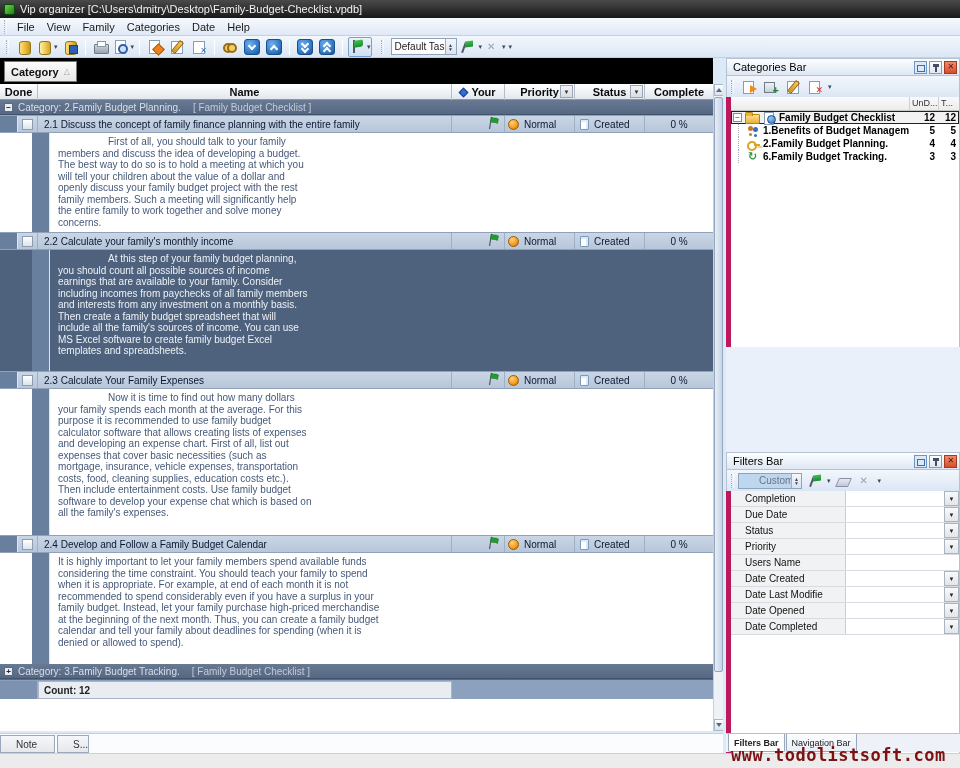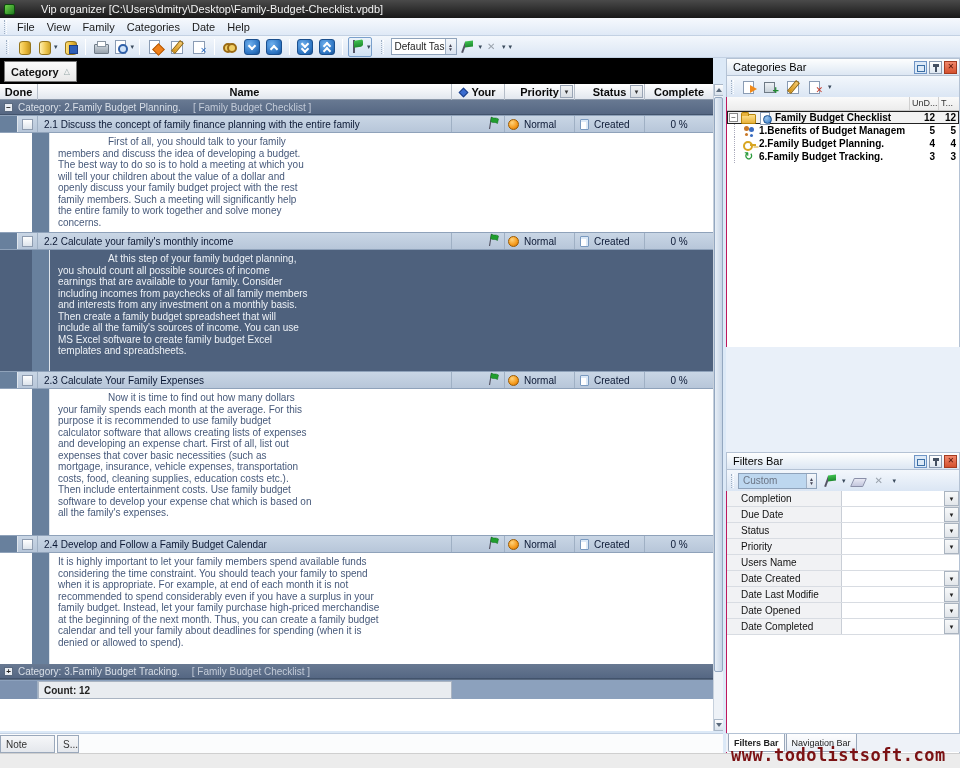--- a/index.html
+++ b/index.html
@@ -1,20 +1,20 @@
 <!DOCTYPE html>
 <html><head>
 <meta charset="utf-8">
 <style>
   html,body{margin:0;padding:0;background:#9aa5b1;}
   *{box-sizing:border-box;font-family:"Liberation Sans","DejaVu Sans",sans-serif;}
   #app{position:relative;width:960px;height:768px;background:#dce9f7;overflow:hidden;font-size:10px;color:#111;}
 
   
-  #titlebar{position:absolute;left:0;top:0;width:960px;height:18px;background:linear-gradient(#4a4a4a,#181818);color:#f2f2f2;display:flex;align-items:center;padding-left:4px;font-size:11px;white-space:nowrap;gap:21px;}
+  #titlebar{position:absolute;left:0;top:0;width:960px;height:18px;background:linear-gradient(#4a4a4a,#181818);color:#f2f2f2;display:flex;align-items:center;padding-left:4px;font-size:11px;white-space:nowrap;}
   #win-icon{width:11px;height:11px;margin-right:5px;background:linear-gradient(135deg,#6fd34a,#1f7a1f);border:1px solid #0c4d0c;border-radius:2px;}
   #menubar{position:absolute;left:0;top:18px;width:960px;height:18px;background:linear-gradient(#f6f9fd,#dfe9f6);border-bottom:1px solid #c3d1e3;display:flex;align-items:center;padding-left:4px;}
   .menu-item{padding:2px 6px;font-size:11px;color:#1a1a1a;}
   #toolbar{position:absolute;left:0;top:36px;width:960px;height:22px;background:linear-gradient(#f3f7fc,#dbe6f4);border-bottom:1px solid #c3d1e3;display:flex;align-items:center;padding-left:6px;}
   .grip{width:3px;height:14px;margin-right:4px;border-left:1px dotted #9fb0c5;border-right:1px dotted #fff;}
   .tbtn{display:inline-flex;align-items:center;justify-content:center;height:20px;min-width:20px;margin:0 1px;border-radius:2px;position:relative;}
   .tbtn.pressed{border:1px solid #7aa0cc;background:linear-gradient(#eaf2fb,#cfe0f2);}
   .tsep{width:1px;height:16px;background:#b6c4d6;border-right:1px solid #fff;margin:0 4px;}
   .dd{font-size:7px;color:#3a4a5c;margin-left:2px;}
   #task-view-combo{display:inline-flex;align-items:center;height:17px;width:66px;background:#fff;border:1px solid #8fa3bb;margin:0 3px;padding-left:3px;font-size:10px;color:#222;overflow:hidden;white-space:nowrap;position:relative;}
@@ -116,21 +116,21 @@
   .panel-header{height:18px;background:linear-gradient(#fdfefe,#dde7f3);border:1px solid #b4c2d4;display:flex;align-items:center;padding-left:6px;font-size:11px;color:#000;position:relative;}
   .pbtns{position:absolute;right:2px;top:2px;display:flex;gap:2px;}
   .pb{width:13px;height:13px;border:1px solid #8a9ab0;background:linear-gradient(#fefefe,#dfe8f2);position:relative;}
   .pb-float{border-color:#6f95c6;background:#dce9f7;}
   .pb-float::before{content:"";position:absolute;left:2px;top:3px;width:6px;height:5px;border:1.5px solid #3a6ea5;}
   .pb-pin::before{content:"";position:absolute;left:3px;top:2px;width:6px;height:3px;background:#445062;}
   .pb-pin::after{content:"";position:absolute;left:5px;top:5px;width:2px;height:5px;background:#445062;}
   .pb-close{background:linear-gradient(#f0876b,#d4502e);border-color:#a33a20;}
   .pb-close::before{content:"✕";position:absolute;left:2.5px;top:0px;color:#5a1408;font-size:8px;font-weight:bold;}
   .panel-toolbar{height:21px;background:linear-gradient(#f3f7fc,#dbe6f4);border-left:1px solid #b4c2d4;border-right:1px solid #b4c2d4;display:flex;align-items:center;padding-left:4px;}
-  .panel-body{background:#fff;border-left:1px solid #be185d;border-right:1px solid #b4c2d4;position:relative;}
+  .panel-body{background:#fff;border-left:5px solid #be185d;border-right:1px solid #b4c2d4;position:relative;}
 
   
   #tree-colhead{height:14px;background:linear-gradient(#fafafa,#ececec);border-bottom:1px solid #c6c6c6;display:flex;font-size:9px;color:#333;}
   #tree-colhead .sp{flex:1;} 
   .colU{width:29px;border-left:1px solid #d0d0d0;padding:1px 2px 0 2px;overflow:hidden;white-space:nowrap;}
   .colT{width:21px;border-left:1px solid #d0d0d0;padding:1px 2px 0 2px;overflow:hidden;white-space:nowrap;}
   .tree-row{height:13px;display:flex;align-items:center;font-size:10px;font-weight:bold;color:#000;position:relative;}
   .tree-row .lbl{flex:1;overflow:hidden;white-space:nowrap;}
   .tree-row .num{width:29px;text-align:right;padding-right:3px;} .tree-row .num2{width:21px;text-align:right;padding-right:3px;}
   .tree-row.selected{outline:1px solid #222;outline-offset:-1px;background:#f2f2f2;}
@@ -148,29 +148,29 @@
   .people-icon::after{left:6px;top:2px;width:5px;height:5px;border-radius:50%;background:#3a6cc0;box-shadow:0 6px 0 -1px #3a6cc0;}
   .key-icon::before{left:0;top:3px;width:6px;height:6px;border:2px solid #d8a520;border-radius:50%;}
   .key-icon::after{left:7px;top:6px;width:6px;height:2px;background:#d8a520;box-shadow:3px 2px 0 -0.5px #d8a520;}
   .sync-icon::before{content:"↻";left:1px;top:-1px;color:#2a9a3a;font-size:11px;font-weight:bold;}
 
   
   .filter-row{height:16px;display:flex;border-bottom:1px solid #d8dce2;font-size:10px;color:#111;}
   .f-label{width:115px;background:#f1f2f4;border-right:1px solid #c9ced6;display:flex;align-items:center;padding-left:14px;white-space:nowrap;overflow:hidden;}
   .f-value{flex:1;background:#fff;position:relative;}
   .f-dd{position:absolute;right:0;top:0;width:15px;height:15px;background:linear-gradient(#f8f9fa,#e2e6ea);border:1px solid #aab4c0;display:flex;align-items:center;justify-content:center;font-size:6px;color:#222;}
-  #preset-combo{display:inline-flex;align-items:center;height:16px;width:79px;background:#bdd7ef;border:1px solid #8fa3bb;padding-left:4px;font-size:10px;color:#6b7585;position:relative;margin-right:6px;}
+  #preset-combo{display:inline-flex;align-items:center;height:16px;width:64px;background:#bdd7ef;border:1px solid #8fa3bb;padding-left:20px;font-size:10px;color:#6b7585;position:relative;margin-right:6px;}
   #preset-combo .spin{position:absolute;right:0;top:0;width:10px;height:14px;background:linear-gradient(#f4f7fb,#d8e2ef);border-left:1px solid #9fb0c5;font-size:5px;color:#445;display:flex;flex-direction:column;align-items:center;justify-content:center;line-height:4px;}
 
   
   #panel-tabs{position:absolute;left:726px;top:733px;width:234px;height:19px;background:#eef2f8;border-top:1px solid #b4c2d4;display:flex;padding-left:2px;}
   .ptab{height:18px;border:1px solid #9aa8bb;border-top:none;background:linear-gradient(#fdfdfe,#e9eef5);display:flex;align-items:center;padding:0 5px;font-size:9px;color:#222;margin-right:1px;border-radius:0 0 2px 2px;}
   .ptab.active{background:#fff;font-weight:bold;}
   #note-strip{position:absolute;left:0;top:733px;width:723px;height:20px;background:#fbfcfd;border-top:1px solid #c3d1e3;}
-  .ntab{position:absolute;top:1px;height:18px;border:1px solid #9aa8bb;background:linear-gradient(#f6f7f9,#e4e7ec);font-size:10px;color:#333;display:flex;align-items:center;padding:0 5px;}
+  .ntab{position:absolute;top:1px;height:18px;border:1px solid #9aa8bb;background:linear-gradient(#f6f7f9,#e4e7ec);font-size:10px;color:#333;display:flex;align-items:center;padding:0 15px;}
   #bottomstrip{position:absolute;left:0;top:753px;width:960px;height:15px;background:#ececec;border-top:1px solid #cfcfcf;}
   #watermark{position:absolute;left:731px;top:745px;font-family:"DejaVu Sans Mono",monospace;font-weight:bold;font-size:17px;color:#7b1113;letter-spacing:0.5px;z-index:50;}
   #splitter{position:absolute;left:723px;top:58px;width:3px;height:695px;background:#dce9f7;}
 </style>
 </head>
 <body>
 
 <div id="app">
 
   <div id="titlebar">

